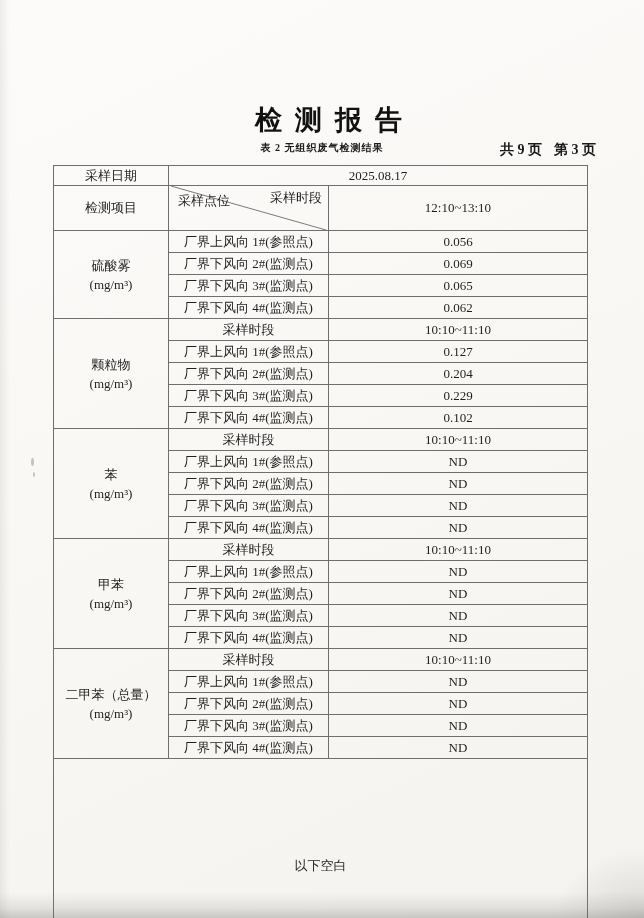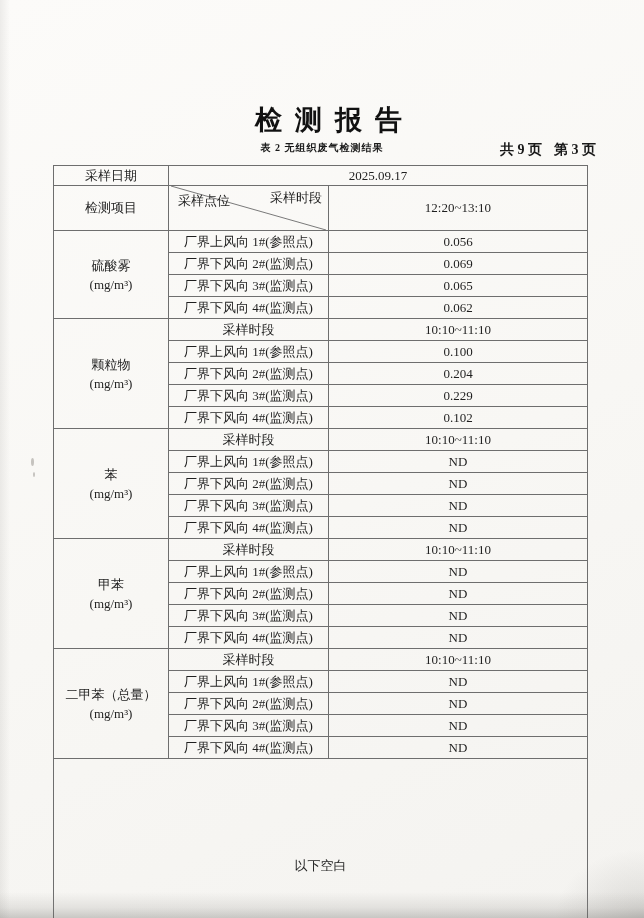--- a/index.html
+++ b/index.html
@@ -111,35 +111,35 @@
   <table class="report">
     <colgroup>
         <col class="c1">
         <col class="c2">
         <col class="c3">
       </colgroup>
 
     <tbody>
         <tr class="r-date">
       <td>采样日期</td>
-      <td colspan="2">2025.09.17</td>
+      <td colspan="2">2025.08.17</td>
     </tr>
 
     <tr class="r-head">
       <td>检测项目</td>
       <td class="diag">
         <div class="diag-wrap">
           <svg viewBox="0 0 160 44" preserveAspectRatio="none">
             <line x1="0" y1="0" x2="160" y2="44" stroke="#777" stroke-width="1"></line>
           </svg>
           <span class="diag-top">采样时段</span>
           <span class="diag-bottom">采样点位</span>
         </div>
       </td>
-      <td>12:20~13:10</td>
+      <td>12:10~13:10</td>
     </tr>
 
     <tr class="r-data">
       <td rowspan="4">
         <div class="param-name">硫酸雾</div>
         <div class="param-unit">(mg/m³)</div>
       </td>
       <td>厂界上风向 1#(参照点)</td>
       <td>0.056</td>
     </tr>
@@ -159,21 +159,21 @@
     <tr class="r-data">
       <td rowspan="5">
         <div class="param-name">颗粒物</div>
         <div class="param-unit">(mg/m³)</div>
       </td>
       <td>采样时段</td>
       <td>10:10~11:10</td>
     </tr>
     <tr class="r-data">
       <td>厂界上风向 1#(参照点)</td>
-      <td>0.100</td>
+      <td>0.127</td>
     </tr>
     <tr class="r-data">
       <td>厂界下风向 2#(监测点)</td>
       <td>0.204</td>
     </tr>
     <tr class="r-data">
       <td>厂界下风向 3#(监测点)</td>
       <td>0.229</td>
     </tr>
     <tr class="r-data">

